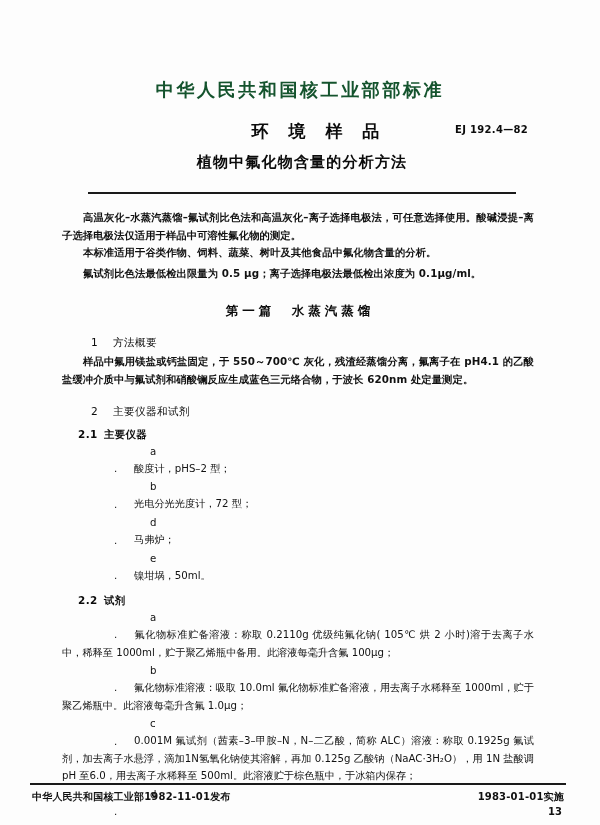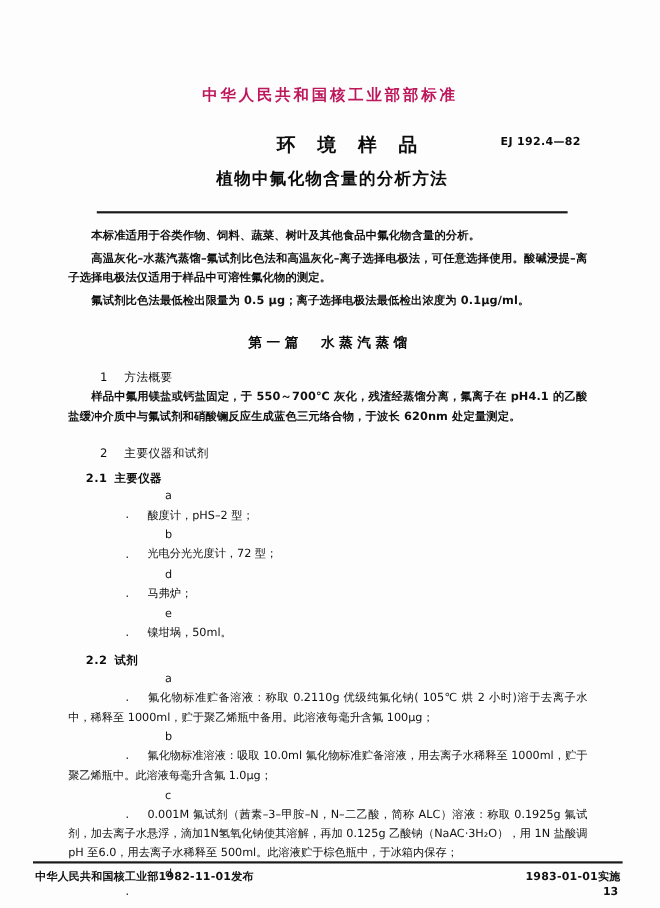--- a/index.html
+++ b/index.html
@@ -21,24 +21,24 @@
     width: 600px;
     height: 825px;
     background: #fdfdfd;
   }
   
   .ministry-line {
     position: absolute;
     left: 0; right: 0;
     top: 78px;
     text-align: center;
-    font-size: 14px;
+    font-size: 18px;
     font-weight: 700;
     letter-spacing: 2.6px;
-    color: #be185d;
+    color: #14532d;
   }
   .title-block {
     position: absolute;
     left: 0; right: 0;
     top: 120px;
   }
   .doc-title-main {
     text-align: center;
     font-size: 17px;
     font-weight: 700;
@@ -186,22 +186,22 @@
     <div class="doc-title-main">环 境 样 品</div>
     <div class="doc-title-sub">植物中氟化物含量的分析方法</div>
   </div>
 
   <div class="std-number">EJ 192.4—82</div>
 
   <div class="rule-top"></div>
 
   <div class="body-area">
 
+    <p class="para indent gap-s">高温灰化–水蒸汽蒸馏–氟试剂比色法和高温灰化–离子选择电极法，可任意选择使用。酸碱浸提–离子选择电极法仅适用于样品中可溶性氟化物的测定。</p>
     <p class="para indent">本标准适用于谷类作物、饲料、蔬菜、树叶及其他食品中氟化物含量的分析。</p>
-    <p class="para indent gap-s">高温灰化–水蒸汽蒸馏–氟试剂比色法和高温灰化–离子选择电极法，可任意选择使用。酸碱浸提–离子选择电极法仅适用于样品中可溶性氟化物的测定。</p>
     <p class="para indent gap-s">氟试剂比色法最低检出限量为 0.5 μg；离子选择电极法最低检出浓度为 0.1μg/ml。</p>
 
     <div class="part-heading">第一篇　水蒸汽蒸馏</div>
 
     <div class="sec-heading">
       <span class="num">1</span><span>方法概要</span>
     </div>
     <p class="para indent gap-s">样品中氟用镁盐或钙盐固定，于 550～700℃ 灰化，残渣经蒸馏分离，氟离子在 pH4.1 的乙酸盐缓冲介质中与氟试剂和硝酸镧反应生成蓝色三元络合物，于波长 620nm 处定量测定。</p>
 
     <div class="sec-heading">

